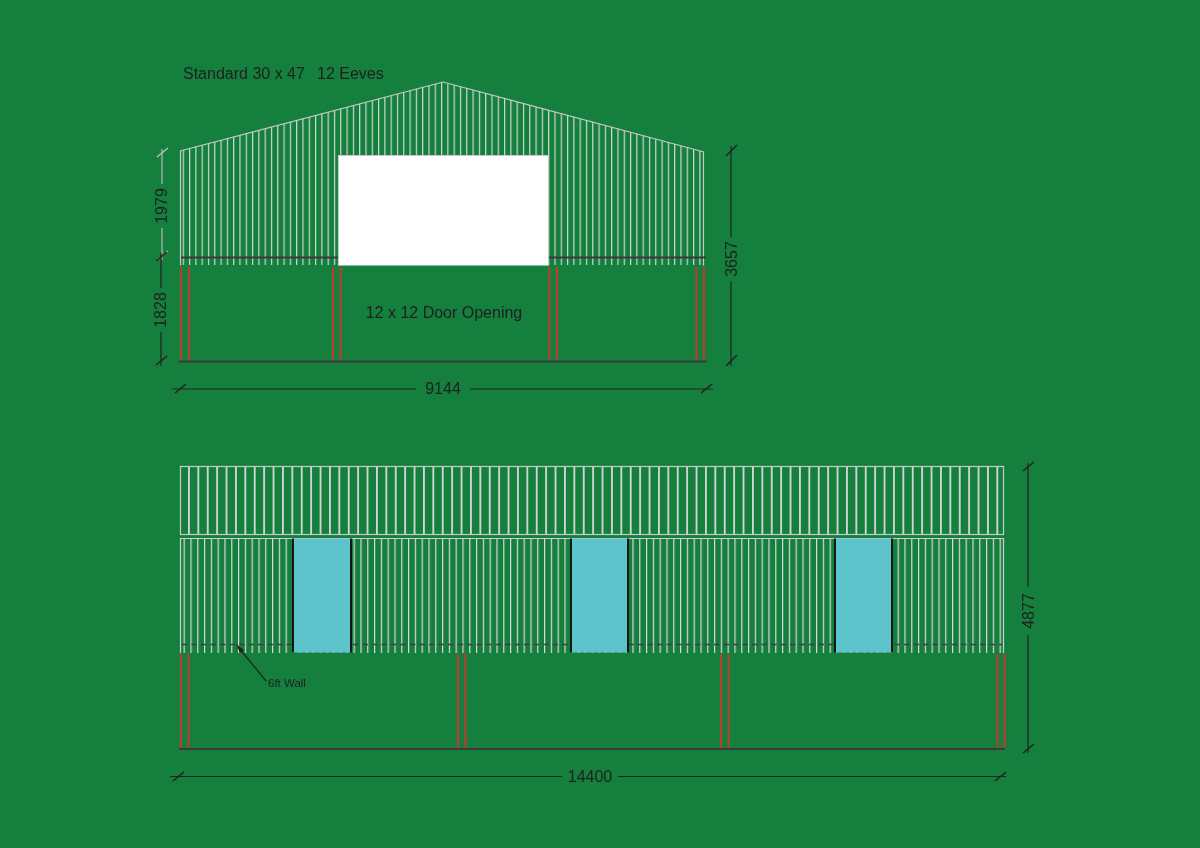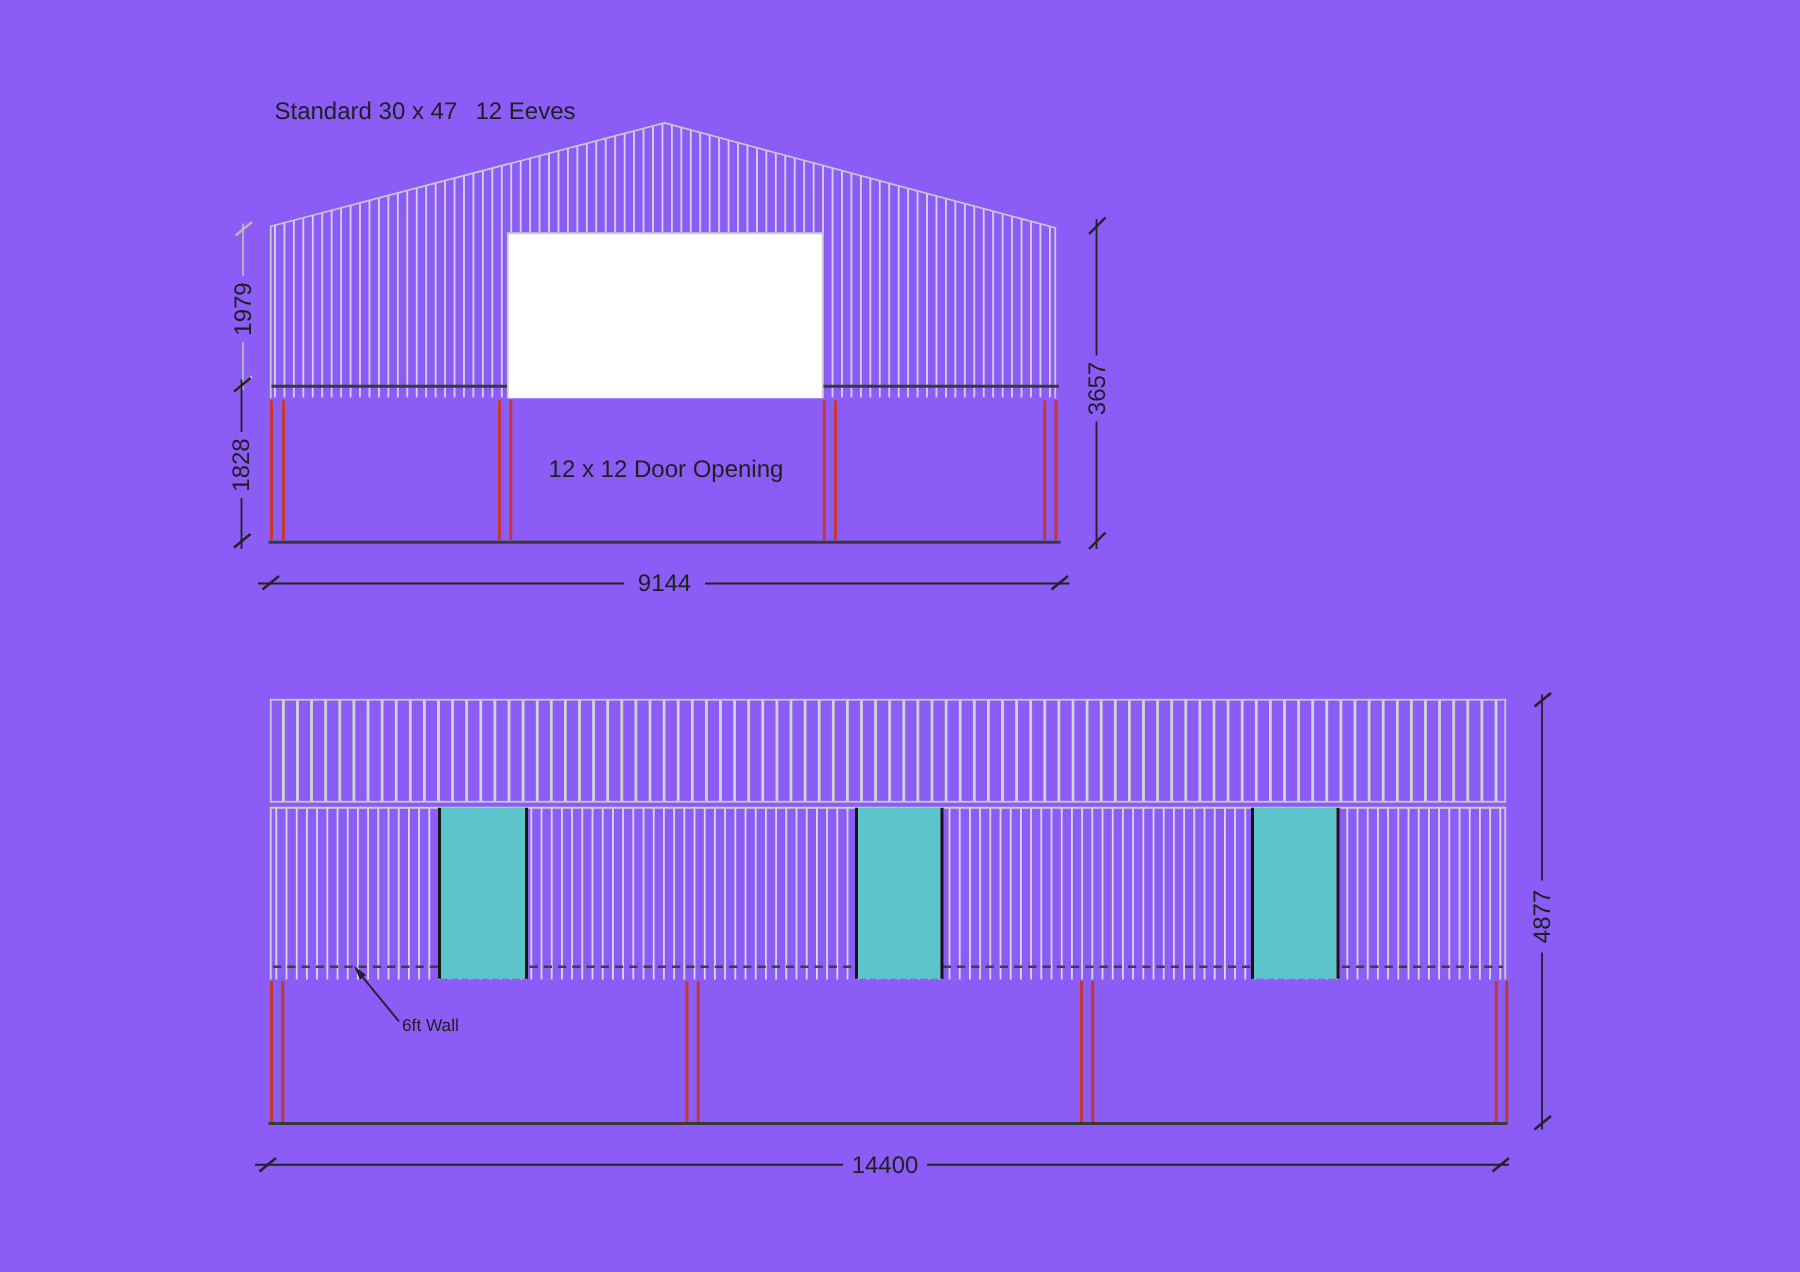--- a/index.html
+++ b/index.html
@@ -7,21 +7,21 @@
     padding: 0;
     background: #ffffff;
     width: 1200px;
     height: 848px;
     overflow: hidden;
   }
   .canvas {
     position: relative;
     width: 1200px;
     height: 848px;
-    background: #8b5cf6;
+    background: #15803d;
     font-family: "Liberation Sans", sans-serif;
   }
   svg { display: block; }
   text {
     font-family: "Liberation Sans", sans-serif;
     fill: #1f1f1f;
   }
   .t-title   { font-size: 16px; }
   .t-label   { font-size: 16px; }
   .t-dim     { font-size: 16px; }

